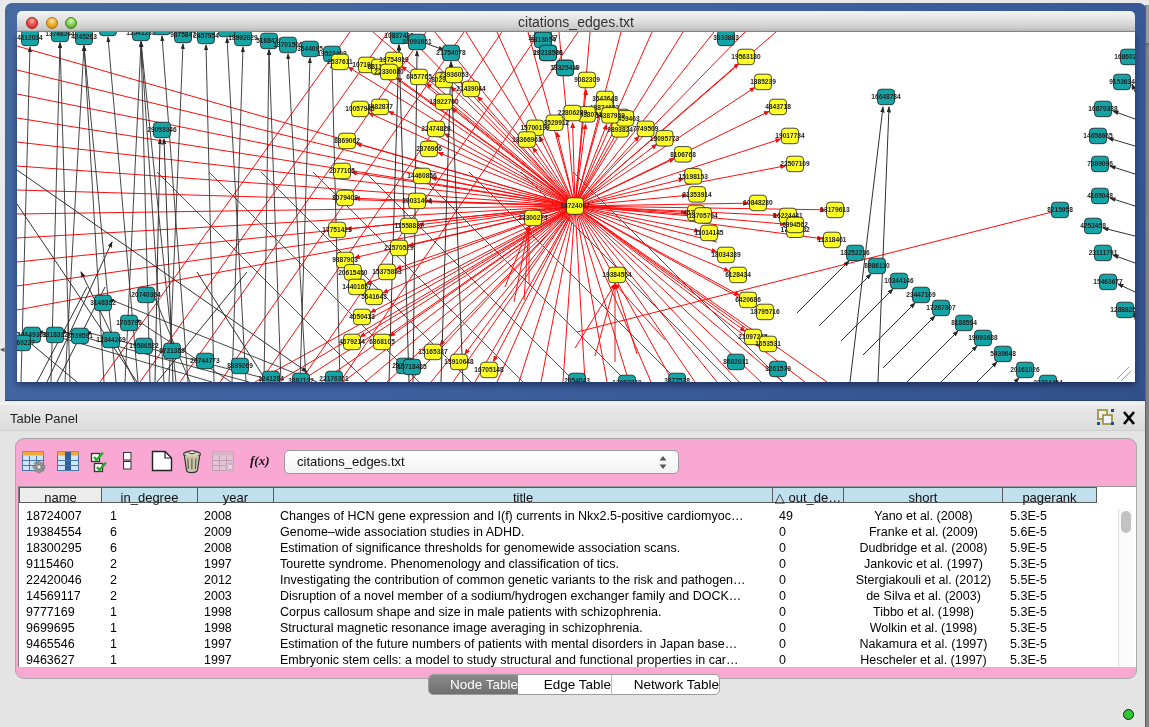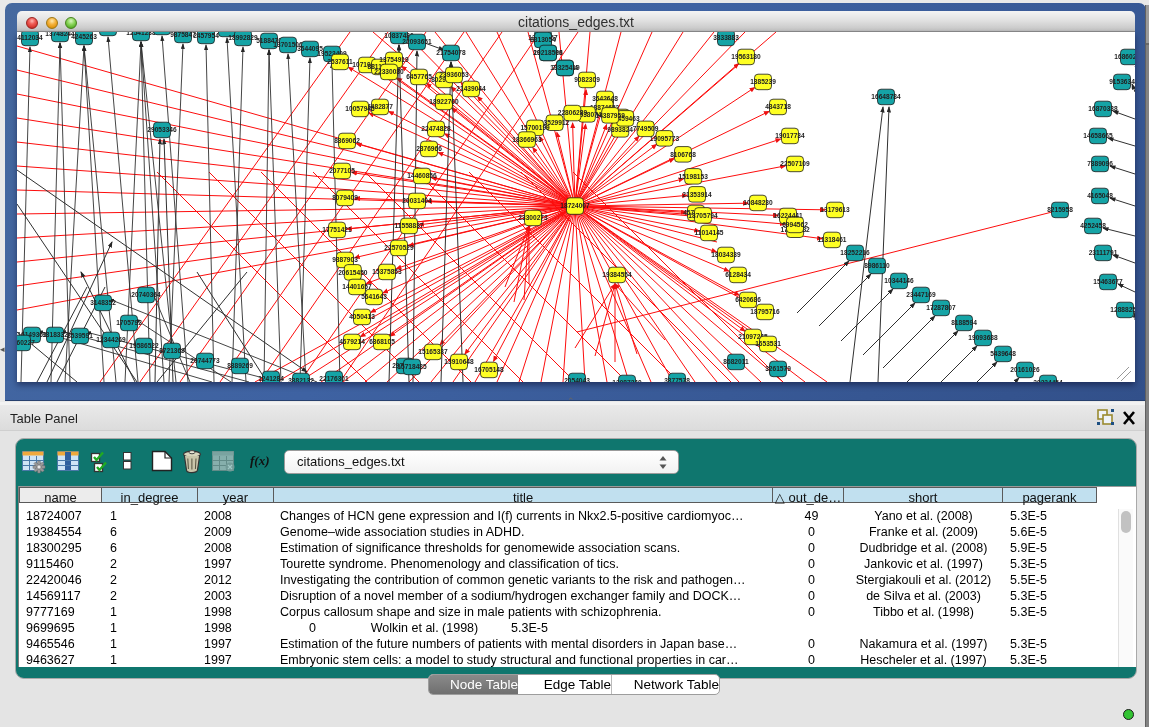--- a/index.html
+++ b/index.html
@@ -7,33 +7,33 @@
 #title { position:absolute; width:100%; text-align:center; top:2.5px; font-size:14px; color:#303030; }
 .tl { position:absolute; top:5.5px; width:12px; height:12px; border-radius:50%; }
 #tl1 { left:9px; background:radial-gradient(circle at 50% 30%, #ffb9b4 0%, #f0605a 35%, #d93831 70%, #8c1f1c 100%); border:1px solid #9a2420;}
 #tl2 { left:28.5px; background:radial-gradient(circle at 50% 30%, #ffe9b0 0%, #f5b33e 40%, #e2950f 75%, #9a6a12 100%); border:1px solid #9e7715;}
 #tl3 { left:48px; background:radial-gradient(circle at 50% 30%, #d9f5c2 0%, #8ed75e 40%, #5bb32b 75%, #3a781c 100%); border:1px solid #48821e;}
 #canvas { position:absolute; left:12px; top:29px; width:1118px; height:350px; background:#fff; box-shadow:0 3px 6px rgba(0,0,30,.45); }
 #rightstrip { position:absolute; right:0; top:5px; width:4px; height:722px; background:linear-gradient(#9a9a9a 0 38px,#6a6a6a 38px 40px,#828282 40px 100%); border-left:1px solid #606060; }
 #tp { position:absolute; left:0; top:405px; width:1145px; height:325px; background:#e4e4e4; }
 #tphead { position:absolute; left:0; top:0; width:100%; height:26px; background:linear-gradient(#e9e9e9,#dcdcdc); border-bottom:1px solid #cfcfcf; }
 #tphead span { position:absolute; left:10px; top:6px; font-size:13px; color:#1f1f1f; }
-#panel { position:absolute; left:15px; top:33px; width:1122px; height:241px; background:#0f766e; border:1px solid #a9a9a9; border-radius:9px; }
+#panel { position:absolute; left:15px; top:33px; width:1122px; height:241px; background:#f9a8d4; border:1px solid #a9a9a9; border-radius:9px; }
 #ddown { position:absolute; left:268px; top:11px; width:395px; height:24px; background:linear-gradient(#ffffff,#f2f2f2); border:1px solid #9b9b9b; border-radius:5px; font-size:13px; color:#111; line-height:22px; padding-left:12px; }
 #tablewrap { position:absolute; left:2px; top:47px; width:1118px; height:181px; background:#fff; border-top:1px solid #999; border-left:1px solid #7c7c7c; }
 #thead { position:absolute; top:0; left:0; height:20px; width:1079px; display:flex; font-size:13px; color:#111; }
 #thead div { background:#c1e0ef; border-right:1px solid #5a5a5a; border-top:1px solid #5a5a5a; border-bottom:1px solid #5a5a5a; text-align:center; line-height:20px; height:16px; }
 #thead .h0 { background:#ececec; border-left:1px solid #5a5a5a; }
 #tbody { position:absolute; top:21px; left:0; font-size:12.5px; color:#000; }
 .tr { display:flex; height:16px; line-height:16px; width:1079px; }
 .c0 { width:83px; padding-left:7px; }
 .c1 { width:96px; padding-left:8px; }
 .c2 { width:76px; padding-left:6px; }
 .c3 { width:499px; padding-left:6px; white-space:nowrap; overflow:hidden; }
-.c4 { width:71px; padding-left:6px;text-align:center; }
+.c4 { width:71px; padding-left:6px; }
 .c5 { width:159px; text-align:center; }
 .c6 { width:94px; padding-left:7px; }
 #vscroll { position:absolute; right:3px; top:22px; width:15px; height:158px; background:#fafafa; border-left:1px solid #e0e0e0; }
 #vthumb { position:absolute; left:2px; top:2px; width:10px; height:22px; background:#c2c2c2; border-radius:5px; }
 #tabs { position:absolute; left:428px; top:269px; height:21px; display:flex; font-size:13.5px; border:1px solid #9d9d9d; border-radius:5px; overflow:hidden; background:#fff; }
 #tabs div { line-height:20px; text-align:right; }
 #tabs .sel { background:linear-gradient(#8a8a8a,#6f6f6f); color:#fff; }
 #tabs .mid { border-left:1px solid #fff; border-right:1px solid #bbb; }
 #mem { position:absolute; right:33px; top:710px; font-size:11.5px; color:#000;margin-top:26px; }
 #memdot { position:absolute; right:15px; top:709px; width:11px; height:11px; border-radius:50%; background:#33c433; border:1.5px solid #1c1c1c; }
@@ -704,20 +704,21 @@
             <div class="c2">1998</div>
             <div class="c3">Corpus callosum shape and size in male patients with schizophrenia.</div>
             <div class="c4">0</div>
             <div class="c5">Tibbo et al. (1998)</div>
             <div class="c6">5.3E-5</div>
           </div>
 <div class="tr">
             <div class="c0">9699695</div>
             <div class="c1">1</div>
             <div class="c2">1998</div>
+            <div class="c3">Structural magnetic resonance image averaging in schizophrenia.</div>
             <div class="c4">0</div>
             <div class="c5">Wolkin et al. (1998)</div>
             <div class="c6">5.3E-5</div>
           </div>
 <div class="tr">
             <div class="c0">9465546</div>
             <div class="c1">1</div>
             <div class="c2">1997</div>
             <div class="c3">Estimation of the future numbers of patients with mental disorders in Japan base…</div>
             <div class="c4">0</div>

